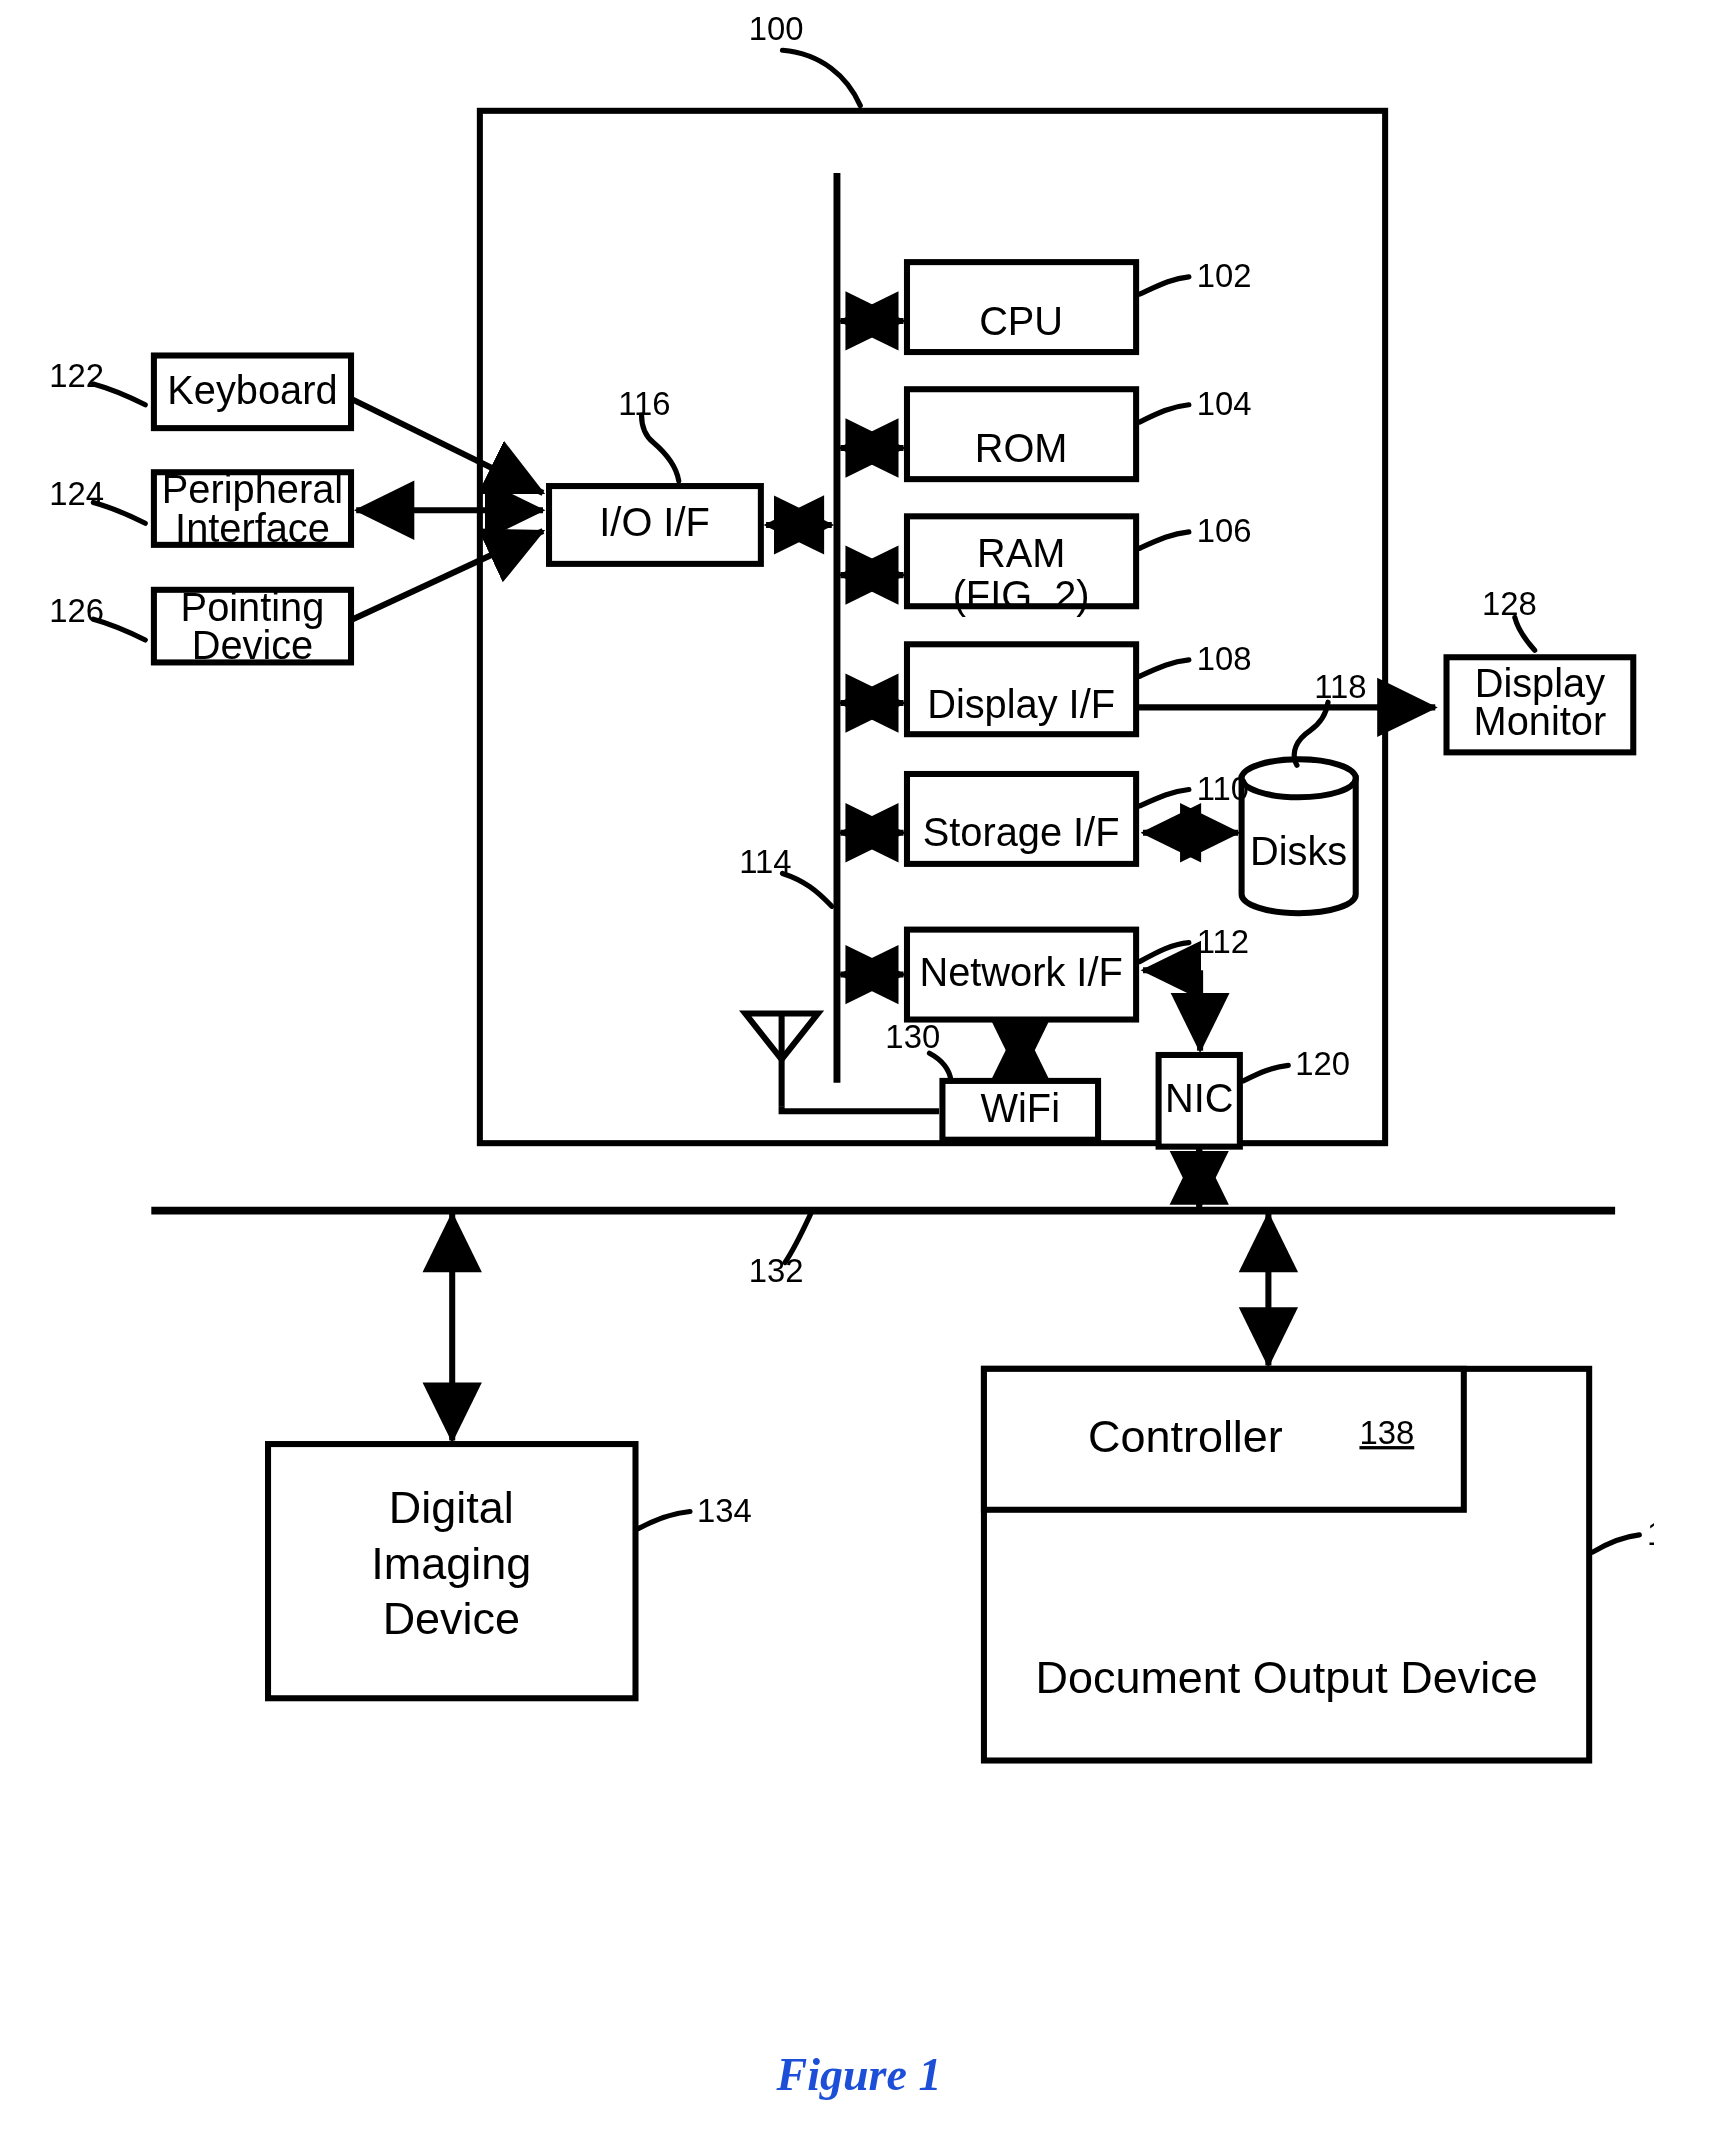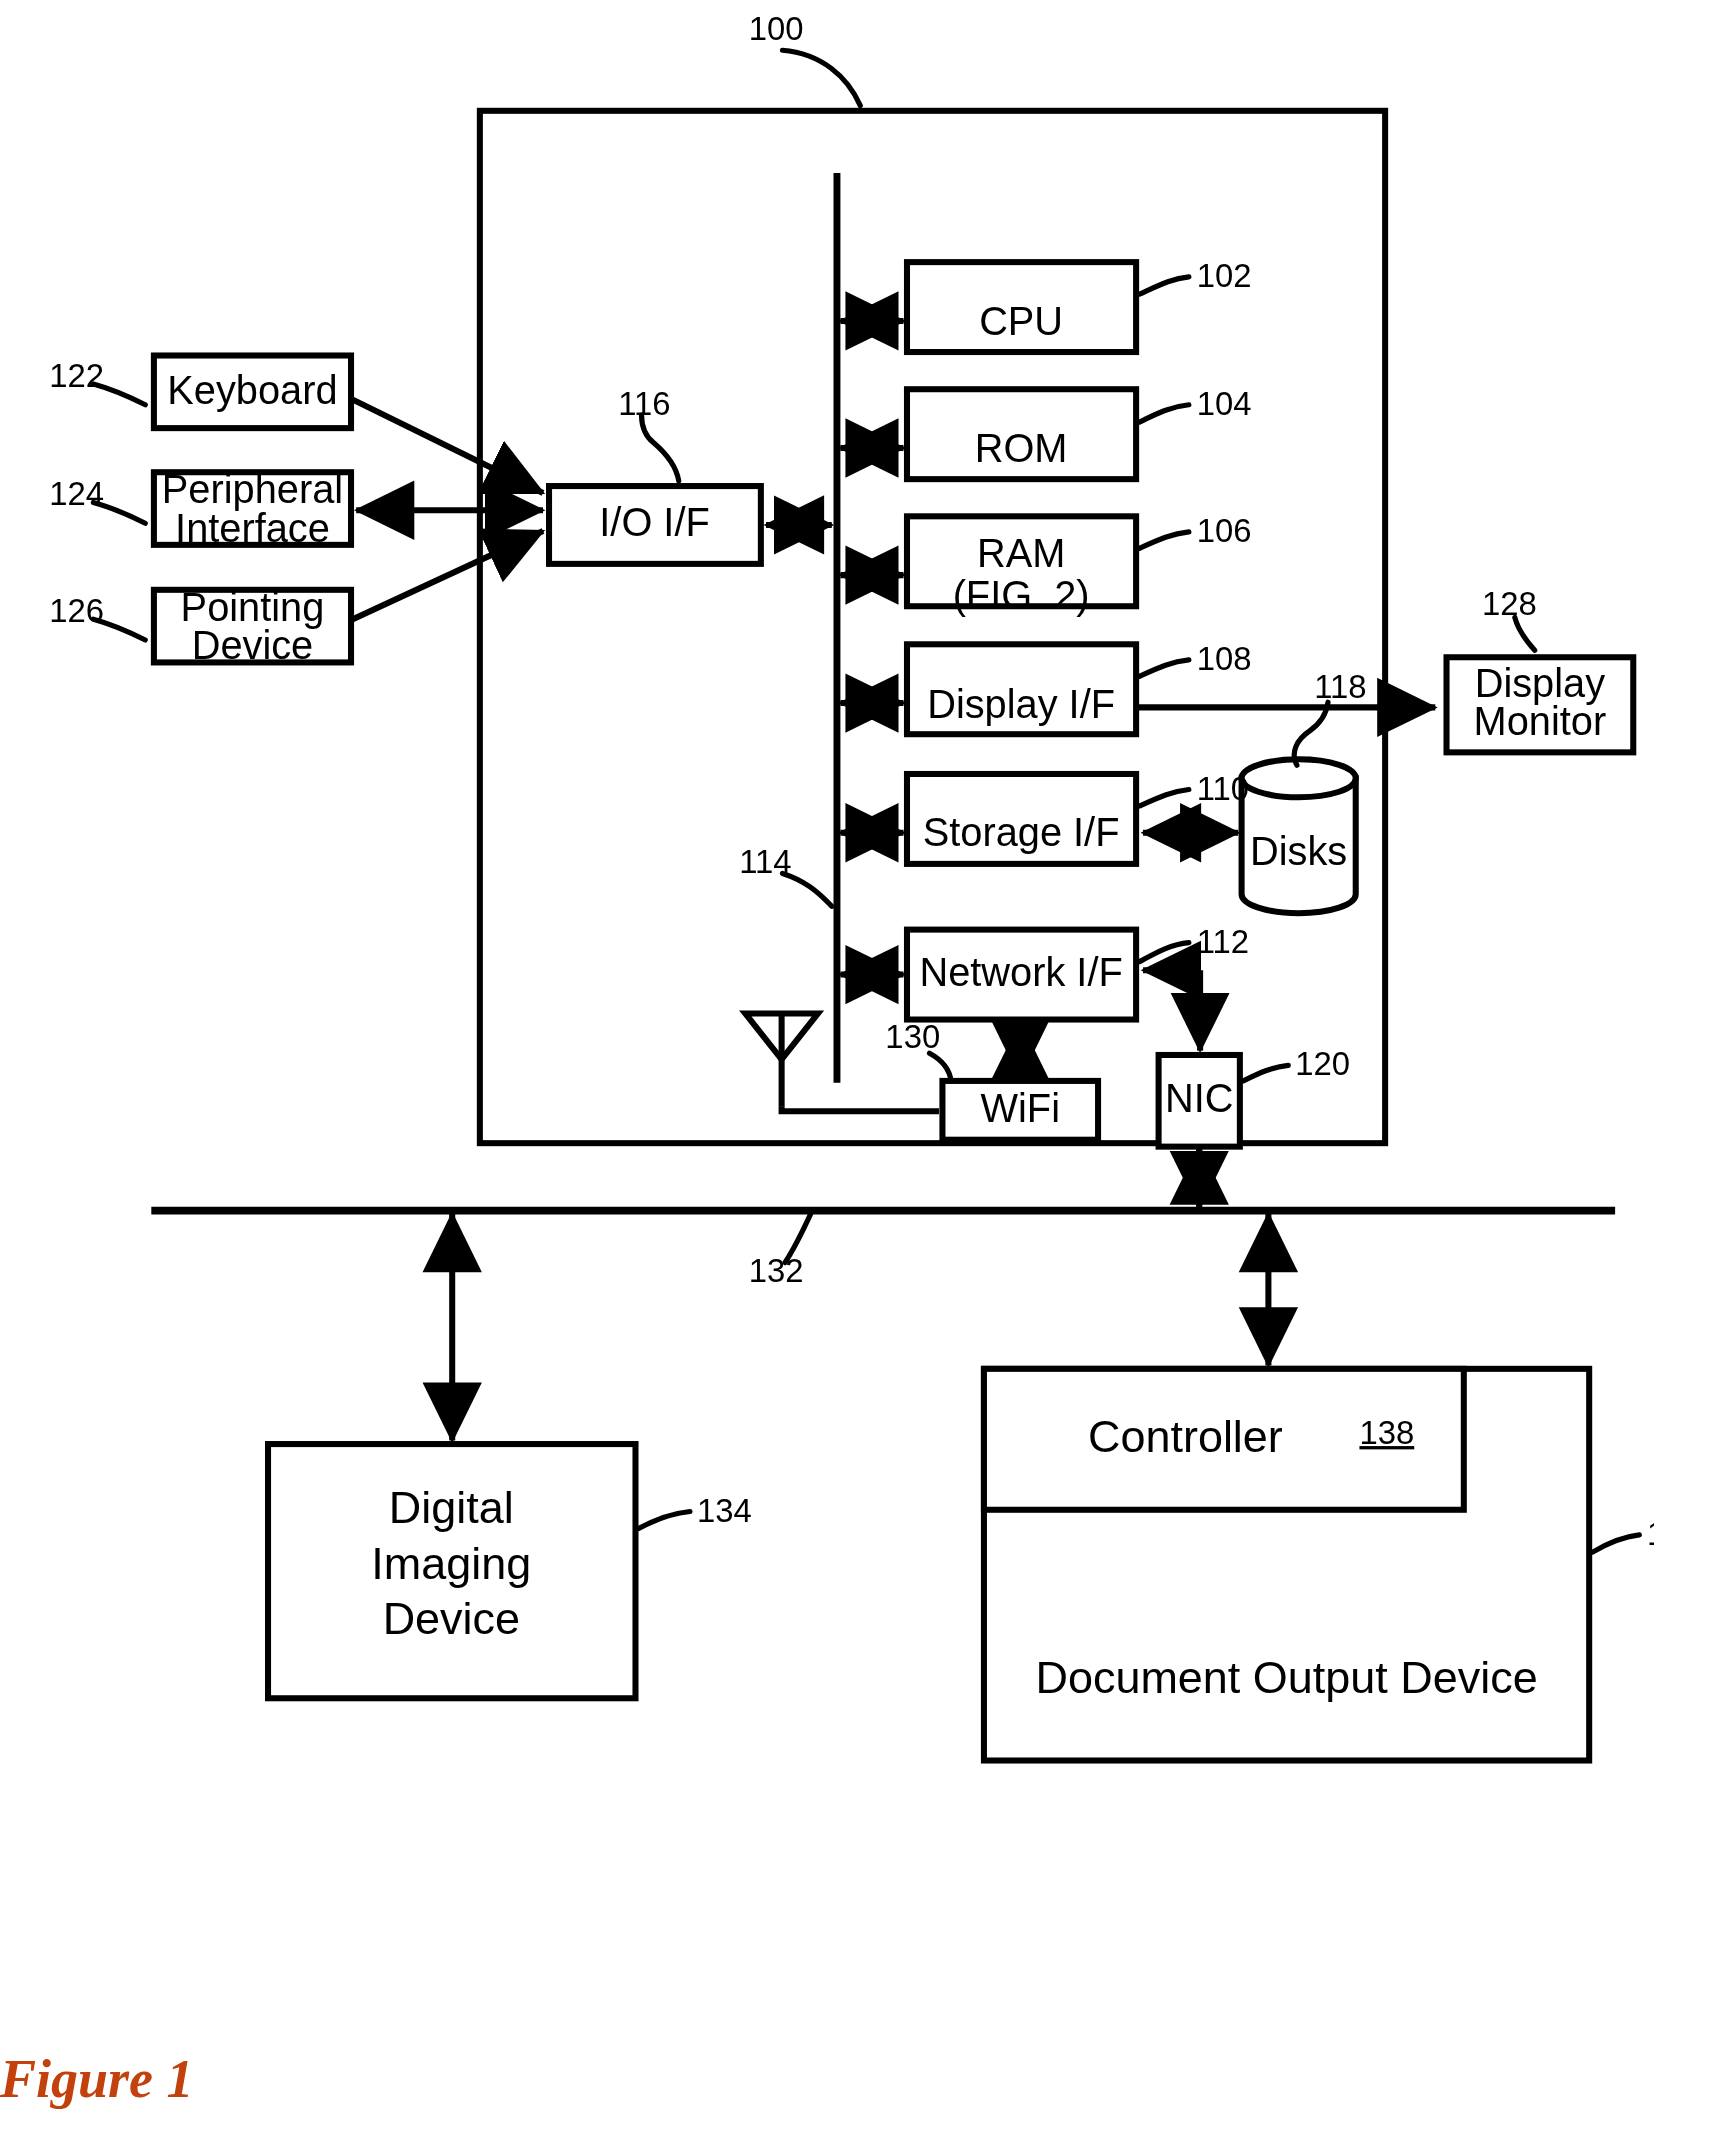--- a/index.html
+++ b/index.html
@@ -74,25 +74,26 @@
     font-size: 38px;
     text-anchor: middle;
     dominant-baseline: middle;
     text-decoration: underline;
   }
   #fig-caption {
     position: absolute;
     left: 0;
     top: 2048px;
     width: 1718px;
+    text-align: center;
     font-family: "Liberation Serif", serif;
     font-style: italic;
     font-weight: bold;
-    font-size: 54px;
-    color: #c2410c;
+    font-size: 46px;
+    color: #1d4ed8;
   }
 </style>
 </head>
 <body>
 
 <div id="page">
 
   <svg id="figure-svg" viewBox="0 0 1987 2484">
     <defs>
       <marker id="ah" markerWidth="11" markerHeight="11" refX="9.6" refY="5.5" orient="auto" markerUnits="strokeWidth">

